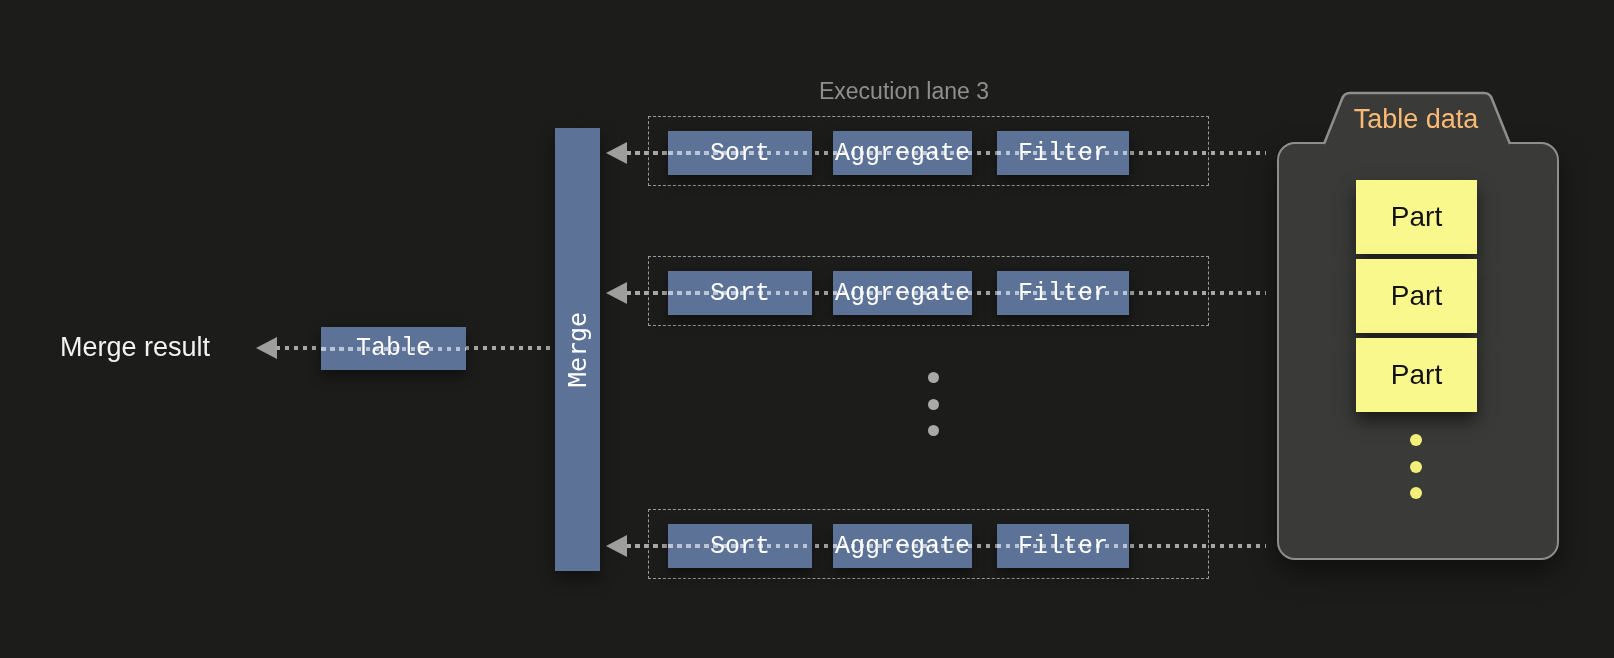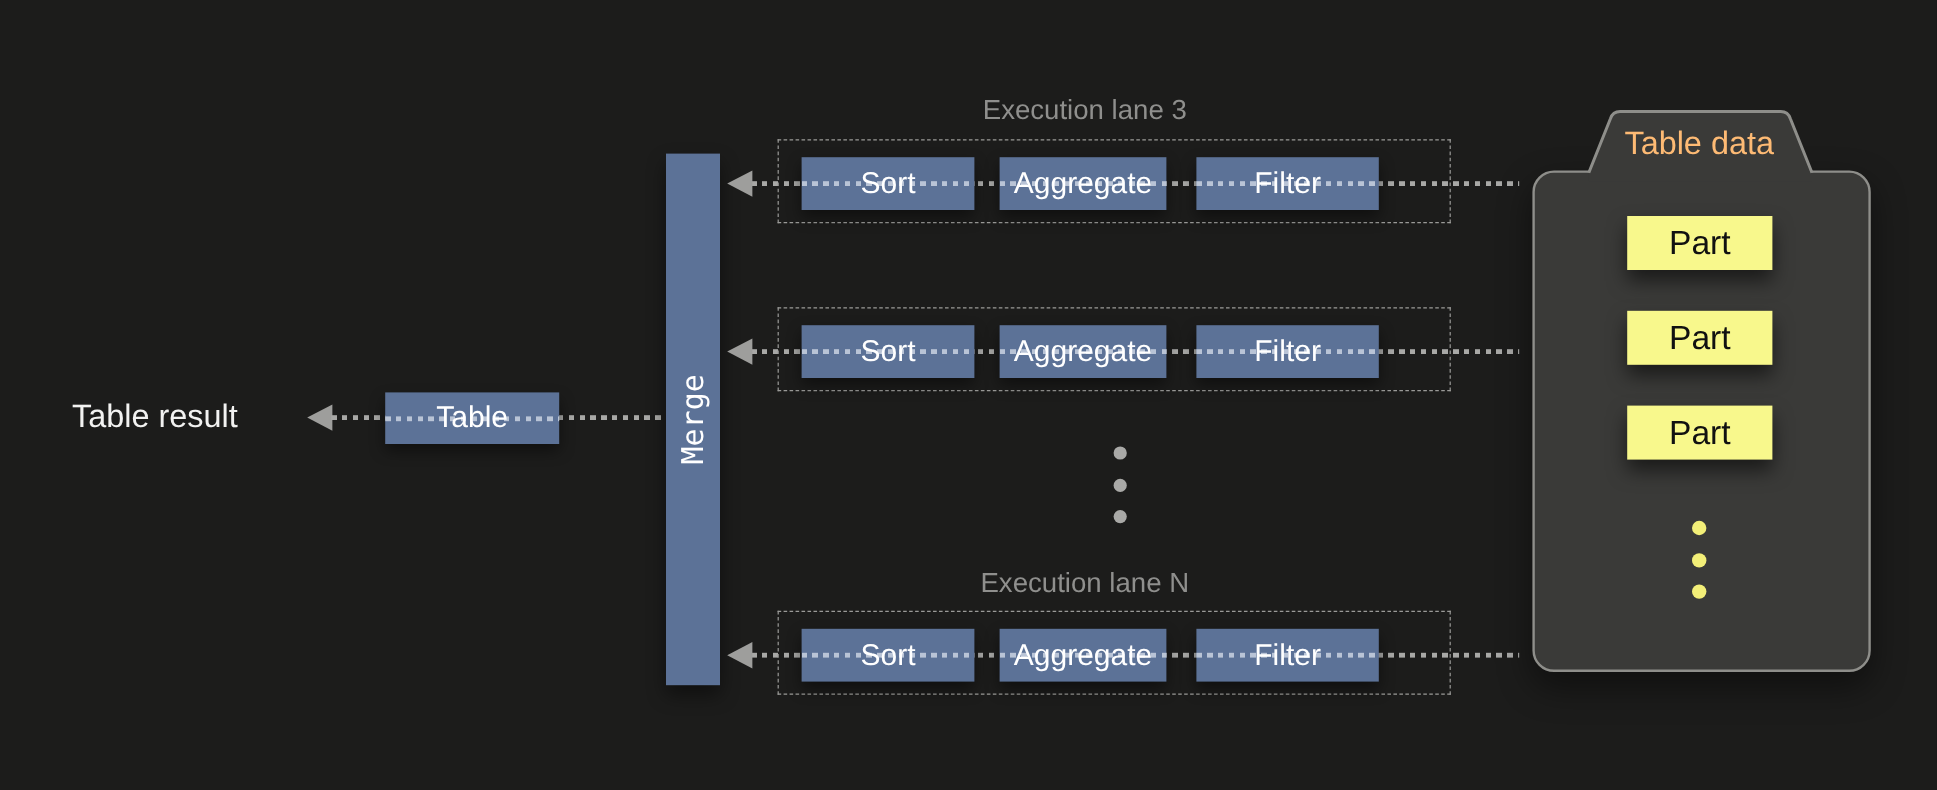--- a/index.html
+++ b/index.html
@@ -55,21 +55,21 @@
 
   
   .blue-box {
     background-color: #5c7297;
     background-image: repeating-linear-gradient(90deg, rgba(235,240,248,0.65) 0 4.5px, rgba(235,240,248,0) 4.5px 9px);
     background-size: 100% 4px;
     background-position: 0 50%;
     background-repeat: no-repeat;
     box-shadow: 0 6px 12px rgba(0,0,0,0.45);
     color: #ffffff;
-    font-family: Liberation Sans, sans-serif;
+    font-family: Liberation Mono, monospace;
     font-size: 25px;
     display: flex; align-items: center; justify-content: center;
   }
   .limit-box { left: 321px; top: 327px; width: 145px; height: 43px; }
 
   .merge-bar {
     left: 555px; top: 128px; width: 45px; height: 443px;
     background-color: #5c7297;
     box-shadow: 0 8px 16px rgba(0,0,0,0.45);
     display: flex; align-items: center; justify-content: center;
@@ -86,21 +86,21 @@
   .lane-rect {
     left: 648px; width: 559px; height: 68px;
     border: 1.5px dashed #9a9a98;
   }
   .lane-rect.r1 { top: 116px; }
   .lane-rect.r2 { top: 256px; }
   .lane-rect.rn { top: 509px; }
   .lane-rect .op { position: absolute; top: 14px; height: 44px; }
   .op.op-sort      { left: 19px;  width: 144px; }
   .op.op-aggregate { left: 184px; width: 139px; }
-  .op.op-filter    { left: 348px; width: 152px; }
+  .op.op-filter    { left: 348px; width: 132px; }
 
   
   .gray-dot {
     left: 928px; width: 11px; height: 11px;
     border-radius: 50%; background: #a9a9a7;
   }
   .gray-dot.d1 { top: 372px; }
   .gray-dot.d2 { top: 399px; }
   .gray-dot.d3 { top: 425px; }
 
@@ -113,21 +113,21 @@
     box-sizing: border-box;
     box-shadow: 0 12px 28px rgba(0,0,0,0.45);
   }
   .table-tab-svg { left: 1312px; top: 91px; width: 210px; height: 62px; }
   .table-data-label {
     left: 1324px; top: 103px; width: 184px;
     text-align: center;
     color: #fdba74; font-size: 27px; line-height: 32px;
   }
   .part-box {
-    left: 1356px; width: 121px; height: 45px;
+    left: 1356px; width: 121px; height: 74px;
     background: #f8f88c;
     color: #111111;
     font-size: 28px;
     display: flex; align-items: center; justify-content: center;
     box-shadow: 0 9px 16px rgba(0,0,0,0.55);
   }
   .part-box.p1 { top: 180px; }
   .part-box.p2 { top: 259px; }
   .part-box.p3 { top: 338px; }
 
@@ -137,21 +137,21 @@
   }
   .yellow-dot.d1 { top: 434px; }
   .yellow-dot.d2 { top: 461px; }
   .yellow-dot.d3 { top: 487px; }
 </style>
 </head>
 <body>
 
 <div class="canvas">
 
-  <div class="abs query-result">Table result</div>
+  <div class="abs query-result">Merge result</div>
 
   <div class="abs arrowhead arrow-result"></div>
   <div class="abs dotline line-result"></div>
   <div class="abs blue-box limit-box">
     <span>Table</span>
   </div>
 
   <div class="abs merge-bar">
     <span class="vtext">Merge</span>
   </div>
@@ -185,21 +185,20 @@
     </div>
     <div class="op op-filter blue-box">
       <span>Filter</span>
     </div>
   </div>
 
   <div class="abs gray-dot d1"></div>
   <div class="abs gray-dot d2"></div>
   <div class="abs gray-dot d3"></div>
 
-  <div class="abs lane-title tn">Execution lane N</div>
   <div class="abs lane-rect rn">
     <div class="op op-sort blue-box">
       <span>Sort</span>
     </div>
     <div class="op op-aggregate blue-box">
       <span>Aggregate</span>
     </div>
     <div class="op op-filter blue-box">
       <span>Filter</span>
     </div>

